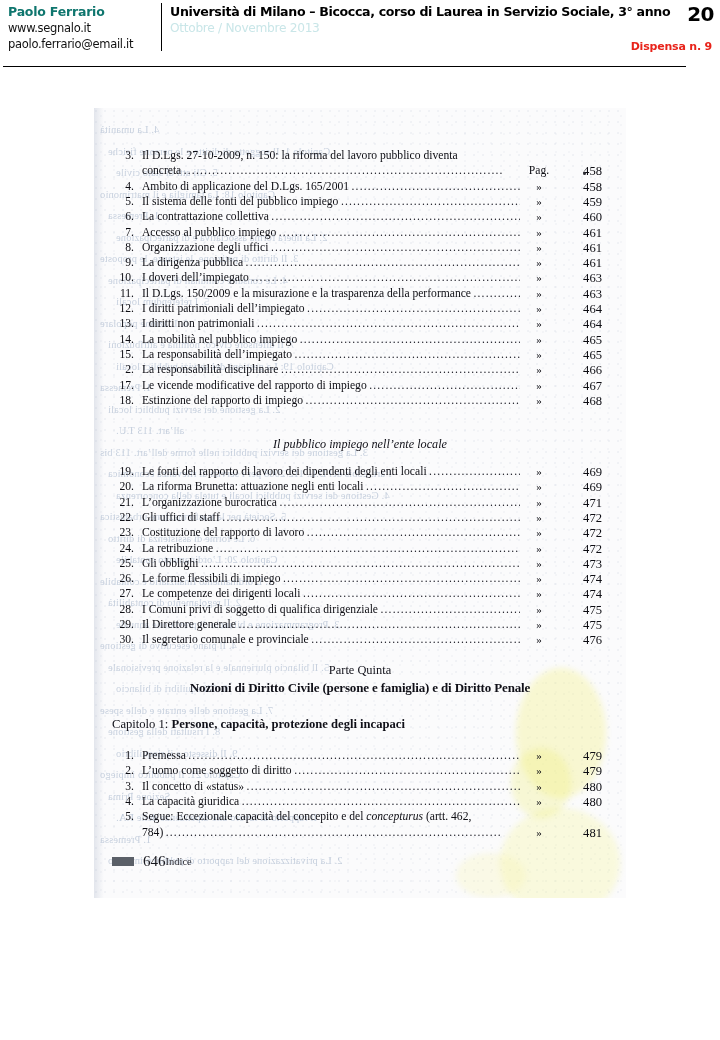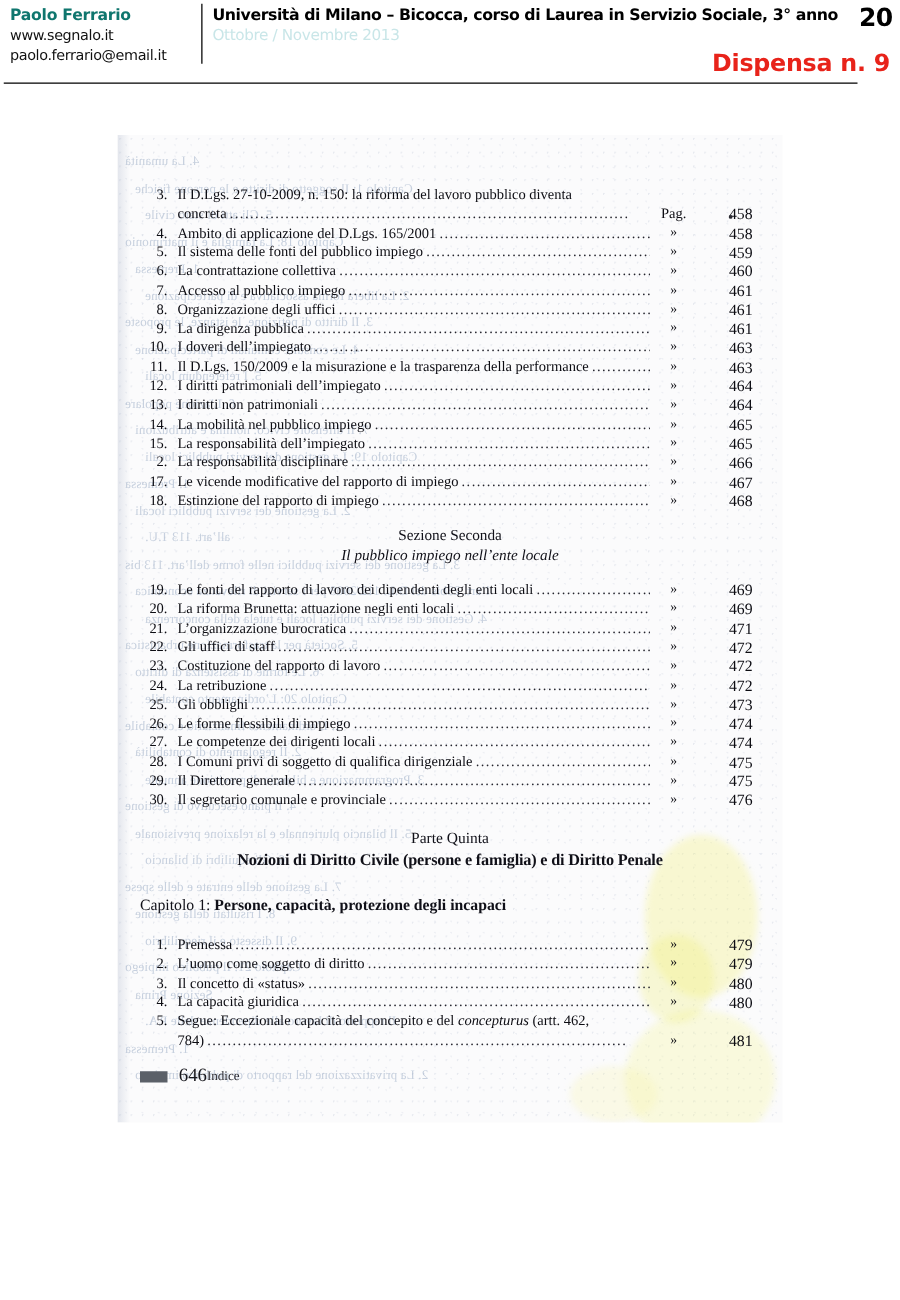--- a/index.html
+++ b/index.html
@@ -83,21 +83,21 @@
     font-family: "DejaVu Sans", sans-serif;
     font-size: 20px;
     font-weight: bold;
     color: #000000;
     letter-spacing: -0.5px;
   }
   #dispensa {
     position: absolute;
     right: 8px; top: 40px;
     font-family: "DejaVu Sans", sans-serif;
-    font-size: 19px;
+    font-size: 11px;
     font-weight: bold;
     color: #e8231a;
     letter-spacing: -0.2px;
     white-space: nowrap;
   }
   #header-rule {
     position: absolute;
     left: 3px; top: 66px;
     width: 683px; height: 0;
     border-top: 1.8px solid #000000;
@@ -463,21 +463,20 @@
       </div>
       <div class="row" style="top: 285.8px;">
         <div class="num">18.</div>
         <div class="txt">
           <span class="label">Estinzione del rapporto di impiego</span>
           <span class="dots">........................................................................................................................................................................................................</span>
         </div>
         <div class="marker">»</div>
         <div class="pg">468</div>
       </div>
-      <div class="sec-head sec-title" style="top: 313px;">Sezione Seconda</div>
       <div class="sec-head sec-sub" style="top: 329px;">Il pubblico impiego nell’ente locale</div>
       <div class="row" style="top: 357px;">
         <div class="num">19.</div>
         <div class="txt">
           <span class="label">Le fonti del rapporto di lavoro dei dipendenti degli enti locali</span>
           <span class="dots">........................................................................................................................................................................................................</span>
         </div>
         <div class="marker">»</div>
         <div class="pg">469</div>
       </div>

